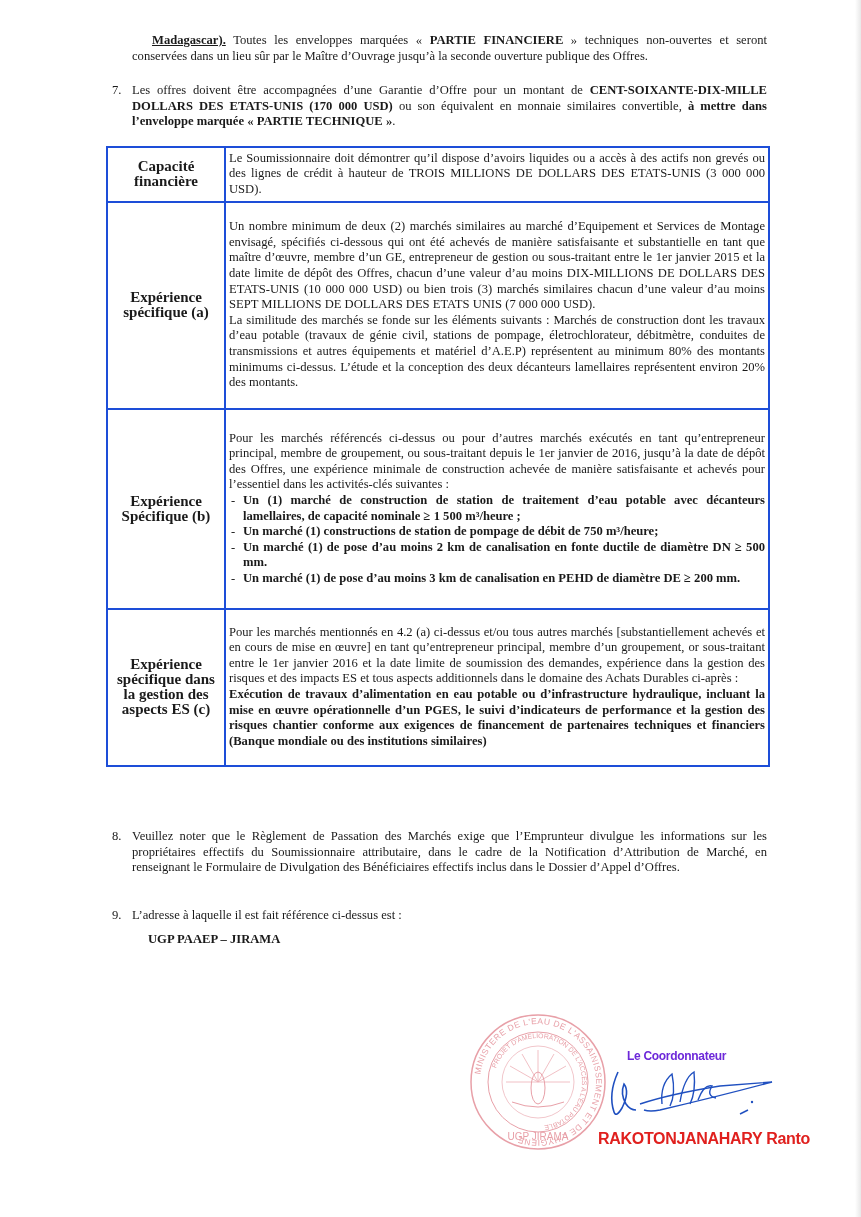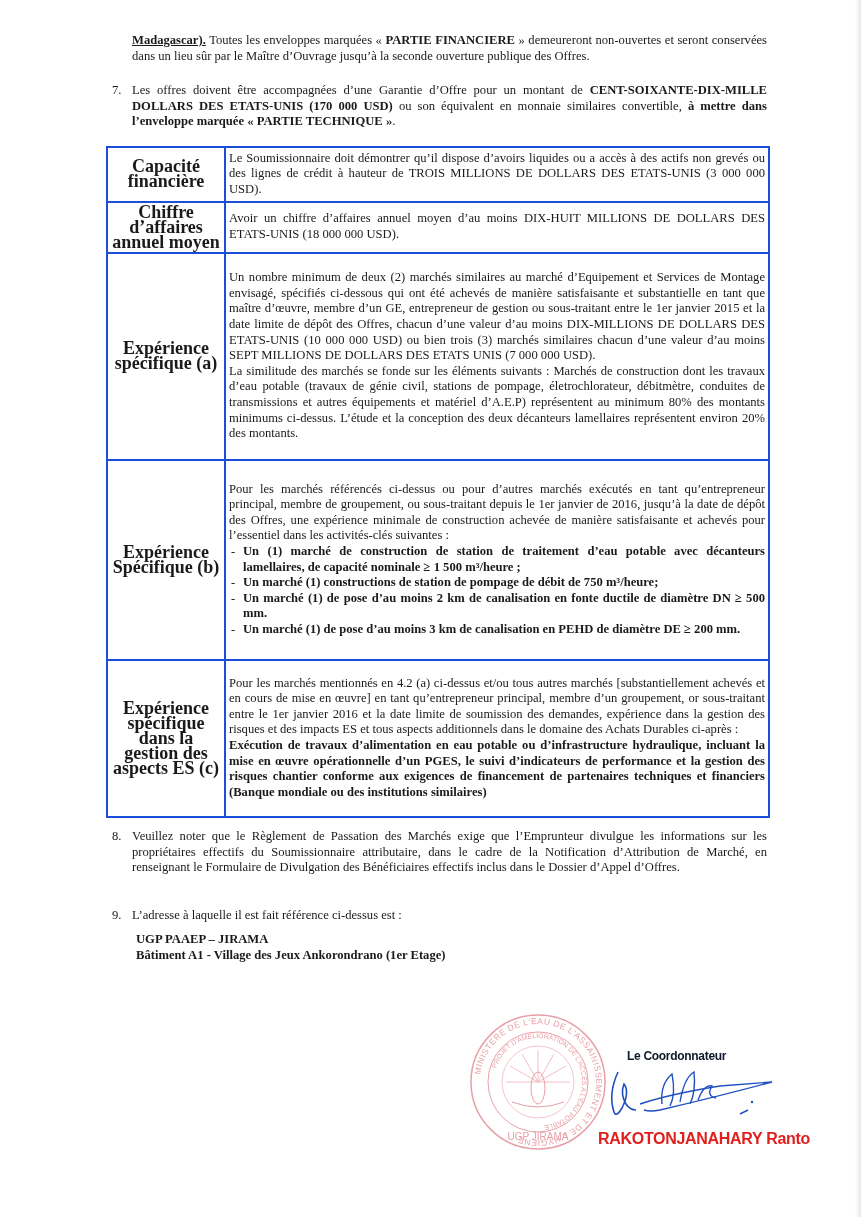--- a/index.html
+++ b/index.html
@@ -2,61 +2,57 @@
 <html><head>
 <meta charset="utf-8">
 <style>
   html, body { margin: 0; padding: 0; background: #ffffff; }
   body { width: 861px; height: 1217px; position: relative; overflow: hidden;
          font-family: "Liberation Serif", serif; color: #1a1a1a; font-size: 12.6px; line-height: 15.6px; }
   .page { position: absolute; left: 0; top: 0; width: 861px; height: 1217px; }
   .p { position: absolute; left: 132px; width: 635px; text-align: justify; }
   .num { position: absolute; left: -20px; top: 0; }
   b { font-weight: bold; }
-  u { text-decoration: underline; }
+  u { text-decoration: underline; margin-left: 20px; }
 
   table.criteria { position: absolute; left: 106px; top: 146px; width: 664px; border-collapse: collapse; }
   table.criteria td { border: 2px solid #1d4ed8; vertical-align: middle; padding: 1px 3px 2px 3px; }
-  table.criteria td.label { width: 110px; text-align: center; font-weight: bold; font-size: 18px; line-height: 15px; }
+  table.criteria td.label { width: 110px; text-align: center; font-weight: bold; font-size: 15px; line-height: 15px; }
   table.criteria td.desc { text-align: justify; }
   .bul { position: relative; padding-left: 14px; font-weight: bold; }
   .bul .dash { position: absolute; left: 2px; top: 0; font-weight: normal; }
 
-  .addr { position: absolute; left: 136px; top: 932px; line-height: 15.5px; font-size: 12.6px; }
+  .addr { position: absolute; left: 148px; top: 932px; line-height: 15.5px; font-size: 12.6px; }
   .link { color: #2a4fa0; text-decoration: underline; }
 
   .stamp { position: absolute; left: 468px; top: 1012px; width: 140px; height: 140px; }
-  .coord { position: absolute; left: 627px; top: 1049px; font-family: "Liberation Sans", sans-serif; font-weight: bold; color: #0f172a; font-size: 12px; letter-spacing: -0.3px; }
+  .coord { position: absolute; left: 627px; top: 1049px; font-family: "Liberation Sans", sans-serif; font-weight: bold; color: #6d28d9; font-size: 12px; letter-spacing: -0.3px; }
   .signame { position: absolute; left: 598px; top: 1131px; font-family: "Liberation Sans", sans-serif; font-weight: bold; color: #e0201e; font-size: 16px; letter-spacing: -0.3px; }
   .signature { position: absolute; left: 600px; top: 1064px; width: 180px; height: 60px; }
   .edge { position: absolute; left: 855px; top: 0; width: 6px; height: 1217px; background: linear-gradient(to right, #ffffff, #e8e8e8); }
 </style>
 </head>
 <body>
 
 <div class="page">
 
   <div class="p" style="top:33px;">
-    <u><b>Madagascar).</b></u><span> Toutes les enveloppes marquées « </span><b>PARTIE FINANCIERE</b><span> » demeureront non-ouvertes et seront conservées dans un lieu sûr par le Maître d’Ouvrage jusqu’à la seconde ouverture publique des Offres.</span>
+    <u><b>Madagascar).</b></u><span> Toutes les enveloppes marquées « </span><b>PARTIE FINANCIERE</b><span> » techniques non-ouvertes et seront conservées dans un lieu sûr par le Maître d’Ouvrage jusqu’à la seconde ouverture publique des Offres.</span>
   </div>
 
   <div class="p" style="top:83px;">
     <span class="num">7.</span>
     <span>Les offres doivent être accompagnées d’une Garantie d’Offre pour un montant de </span><b>CENT-SOIXANTE-DIX-MILLE DOLLARS DES ETATS-UNIS (170 000 USD)</b><span> ou son équivalent en monnaie similaires convertible, </span><b>à mettre dans l’enveloppe marquée « PARTIE TECHNIQUE »</b><span>.</span>
   </div>
 
   <table class="criteria">
     <tbody>
         <tr style="height:55px;">
       <td class="label">Capacité financière</td>
       <td class="desc">Le Soumissionnaire doit démontrer qu’il dispose d’avoirs liquides ou a accès à des actifs non grevés ou des lignes de crédit à hauteur de TROIS MILLIONS DE DOLLARS DES ETATS-UNIS (3 000 000 USD).</td>
-    </tr>
-    <tr style="height:51px;">
-      <td class="label">Chiffre d’affaires annuel moyen</td>
-      <td class="desc">Avoir un chiffre d’affaires annuel moyen d’au moins DIX-HUIT MILLIONS DE DOLLARS DES ETATS-UNIS (18 000 000 USD).</td>
     </tr>
     <tr style="height:207px;">
       <td class="label">Expérience spécifique (a)</td>
       <td class="desc">
         <div>Un nombre minimum de deux (2) marchés similaires au marché d’Equipement et Services de Montage envisagé, spécifiés ci-dessous qui ont été achevés de manière satisfaisante et substantielle en tant que maître d’œuvre, membre d’un GE, entrepreneur de gestion ou sous-traitant entre le 1er janvier 2015 et la date limite de dépôt des Offres, chacun d’une valeur d’au moins DIX-MILLIONS DE DOLLARS DES ETATS-UNIS (10 000 000 USD) ou bien trois (3) marchés similaires chacun d’une valeur d’au moins SEPT MILLIONS DE DOLLARS DES ETATS UNIS (7 000 000 USD).</div>
         <div>La similitude des marchés se fonde sur les éléments suivants : Marchés de construction dont les travaux d’eau potable (travaux de génie civil, stations de pompage, életrochlorateur, débitmètre, conduites de transmissions et autres équipements et matériel d’A.E.P) représentent au minimum 80% des montants minimums ci-dessus. L’étude et la conception des deux décanteurs lamellaires représentent environ 20% des montants.</div>
       </td>
     </tr>
     <tr style="height:200px;">
       <td class="label">Expérience Spécifique (b)</td>
@@ -83,21 +79,20 @@
     <span>Veuillez noter que le Règlement de Passation des Marchés exige que l’Emprunteur divulgue les informations sur les propriétaires effectifs du Soumissionnaire attributaire, dans le cadre de la Notification d’Attribution de Marché, en renseignant le Formulaire de Divulgation des Bénéficiaires effectifs inclus dans le Dossier d’Appel d’Offres.</span>
   </div>
 
   <div class="p" style="top:908px;">
     <span class="num">9.</span>
     <span>L’adresse à laquelle il est fait référence ci-dessus est :</span>
   </div>
 
   <div class="addr">
     <div><b>UGP PAAEP – JIRAMA</b></div>
-    <div><b>Bâtiment A1 - Village des Jeux Ankorondrano (1er Etage)</b></div>
   </div>
 
   <svg class="stamp" viewBox="0 0 140 140">
     <defs>
       <path id="outerArc" d="M 70,70 m -58,0 a 58,58 0 1,1 116,0 a 58,58 0 1,1 -116,0"></path>
       <path id="innerArc" d="M 70,70 m -44,0 a 44,44 0 1,1 88,0 a 44,44 0 1,1 -88,0"></path>
     </defs>
     <circle cx="70" cy="70" r="67" fill="none" stroke="#e8a0a8" stroke-width="1.5"></circle>
     <circle cx="70" cy="70" r="50" fill="none" stroke="#e8a0a8" stroke-width="1"></circle>
     <circle cx="70" cy="70" r="36" fill="none" stroke="#eeb8be" stroke-width="0.8"></circle>

